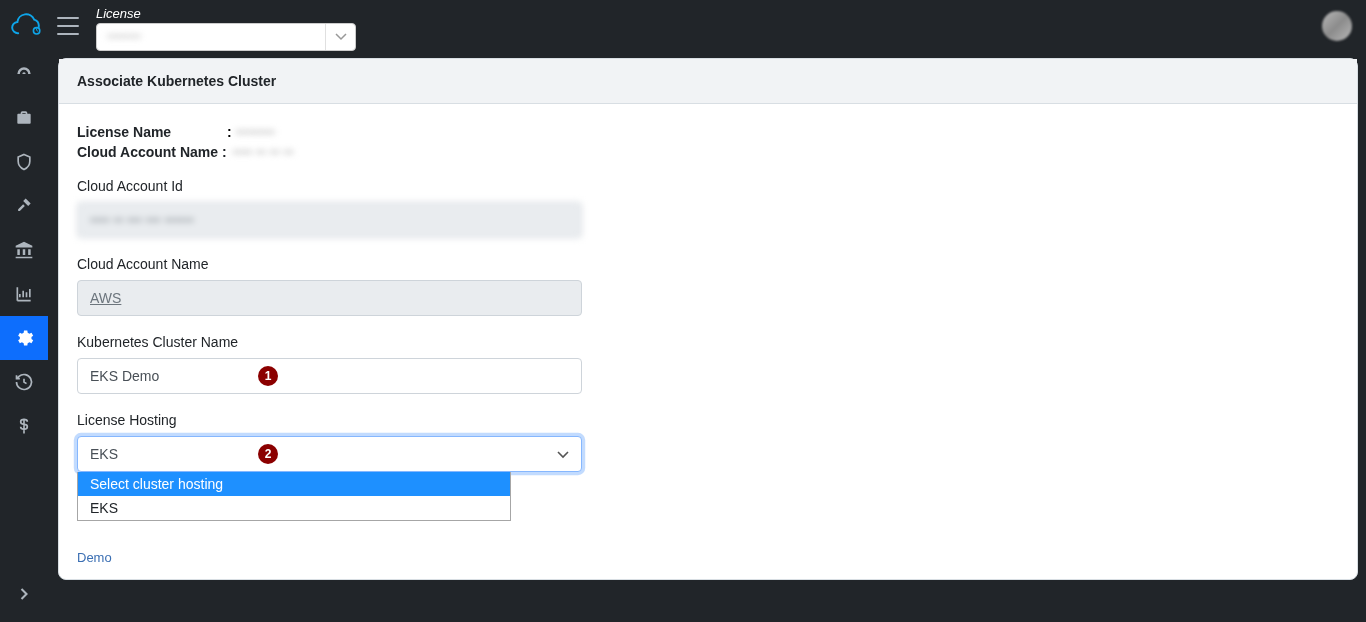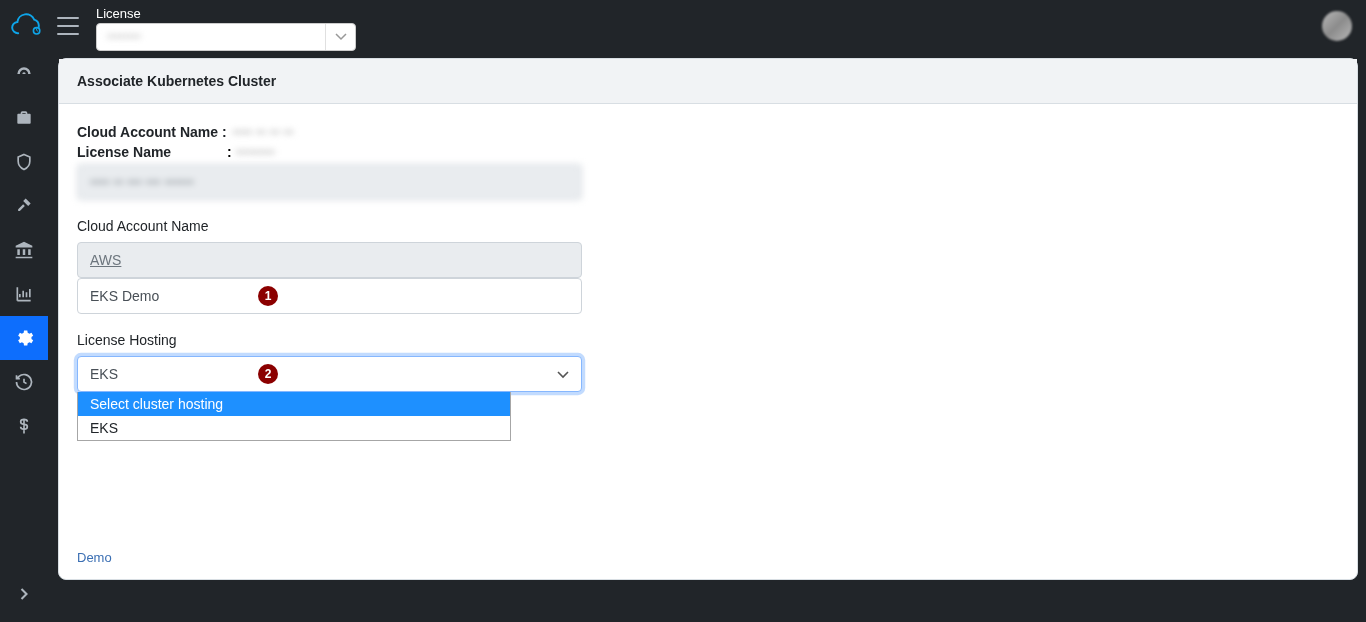--- a/index.html
+++ b/index.html
@@ -1,17 +1,17 @@
 <!DOCTYPE html>
 <html><head>
   <meta charset="utf-8">
   <style>
     * { margin:0; padding:0; box-sizing:border-box; font-family:"Segoe UI",Arial,sans-serif; }
     body { width:1366px; height:622px; background:#212529; overflow:hidden; position:relative; }
-    .topbar { position:absolute; top:0; left:0; right:0; height:52px; background:#212529; display:flex; align-items:center; padding-left:6px; }
+    .topbar { position:absolute; top:0; left:0; right:0; height:52px; background:#212529; display:flex; align-items:center; padding-left:6px;font-style:italic; }
     .logo { width:42px; height:42px; display:flex; align-items:center; justify-content:center; }
     .logo svg { width:32px; height:26px; }
     .hamburger { width:24px; height:24px; margin:0 16px 0 8px; display:flex; align-items:center; justify-content:center; cursor:pointer; }
     .hamburger svg { width:22px; height:18px; }
     .lic-group { display:flex; flex-direction:column; margin-top:4px; }
     .lic-label { color:#fff; font-size:13px; font-weight:500; margin-bottom:2px; }
     .lic-select { width:260px; height:28px; background:#fff; border:1px solid #ccc; border-radius:4px; display:flex; align-items:center; }
     .lic-value { flex:1; padding:0 10px; font-size:12px; color:#bdbdbd; filter:blur(3px); }
     .lic-caret { width:30px; display:flex; align-items:center; justify-content:center; border-left:1px solid #e0e0e0; height:100%; color:#999; }
     .avatar { position:absolute; right:14px; top:11px; width:30px; height:30px; border-radius:50%; background:linear-gradient(135deg,#b8b8b8 0%,#8c8c8c 50%,#b8b8b8 100%); filter:blur(1px); }
@@ -122,34 +122,36 @@
         </svg>
       </div>
   </div>
 </div>
 
 <div class="main">
   <div class="panel-header">Associate Kubernetes Cluster</div>
   <div class="panel-body" style="position:relative;">
 
     <div class="info-row">
-      <span class="info-key" style="width:auto;">Cloud Account Name :</span>
-      <span class="info-val" style="margin-left:6px;">•••• •• •• ••</span>
-    </div>
-    <div class="info-row">
       <span class="info-key">License Name</span>
       <span class="info-colon">:</span>
       <span class="info-val">••••••••</span>
     </div>
+    <div class="info-row">
+      <span class="info-key" style="width:auto;">Cloud Account Name :</span>
+      <span class="info-val" style="margin-left:6px;">•••• •• •• ••</span>
+    </div>
 
+    <span class="field-label">Cloud Account Id</span>
     <input class="form-control readonly" readonly="" value="•••• •• ••• ••• ••••••" style="">
 
     <span class="field-label">Cloud Account Name</span>
     <input class="form-control readonly crisp" readonly="" value="AWS" style="">
 
+    <span class="field-label">Kubernetes Cluster Name</span>
     <div style="position:relative;">
       <input class="form-control" value="EKS Demo" style="">
       <div class="badge" style="top:8px; left:181px;">1</div>
     </div>
 
     <span class="field-label">License Hosting</span>
     <div class="select-wrap">
       <div class="select-ctl">
         <span>EKS</span>
         <span><svg width="12" height="8" viewBox="0 0 12 8">

